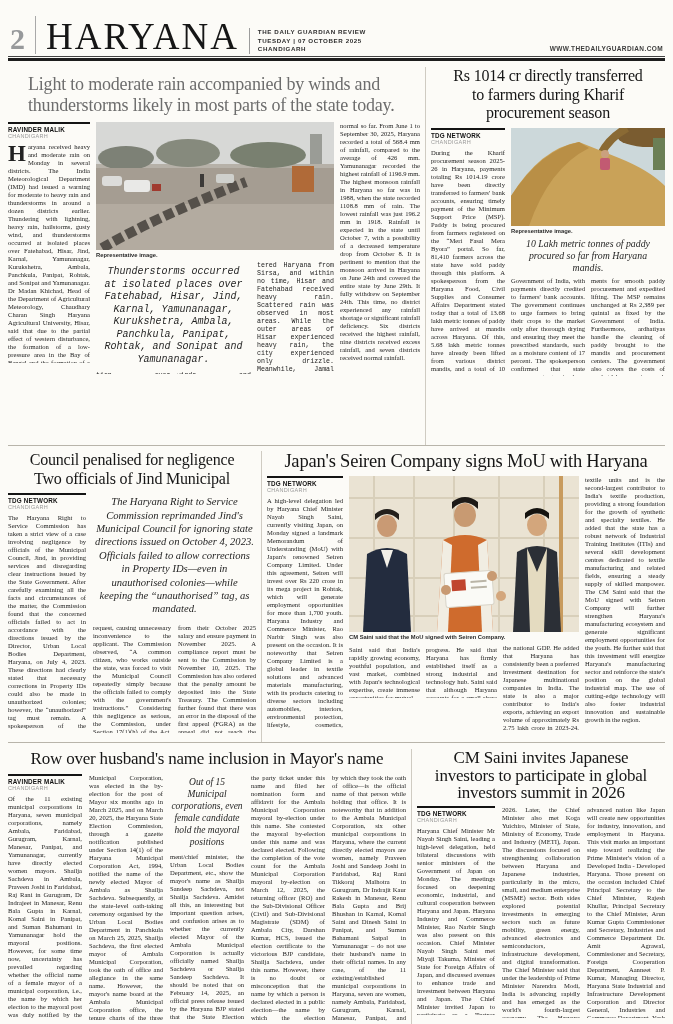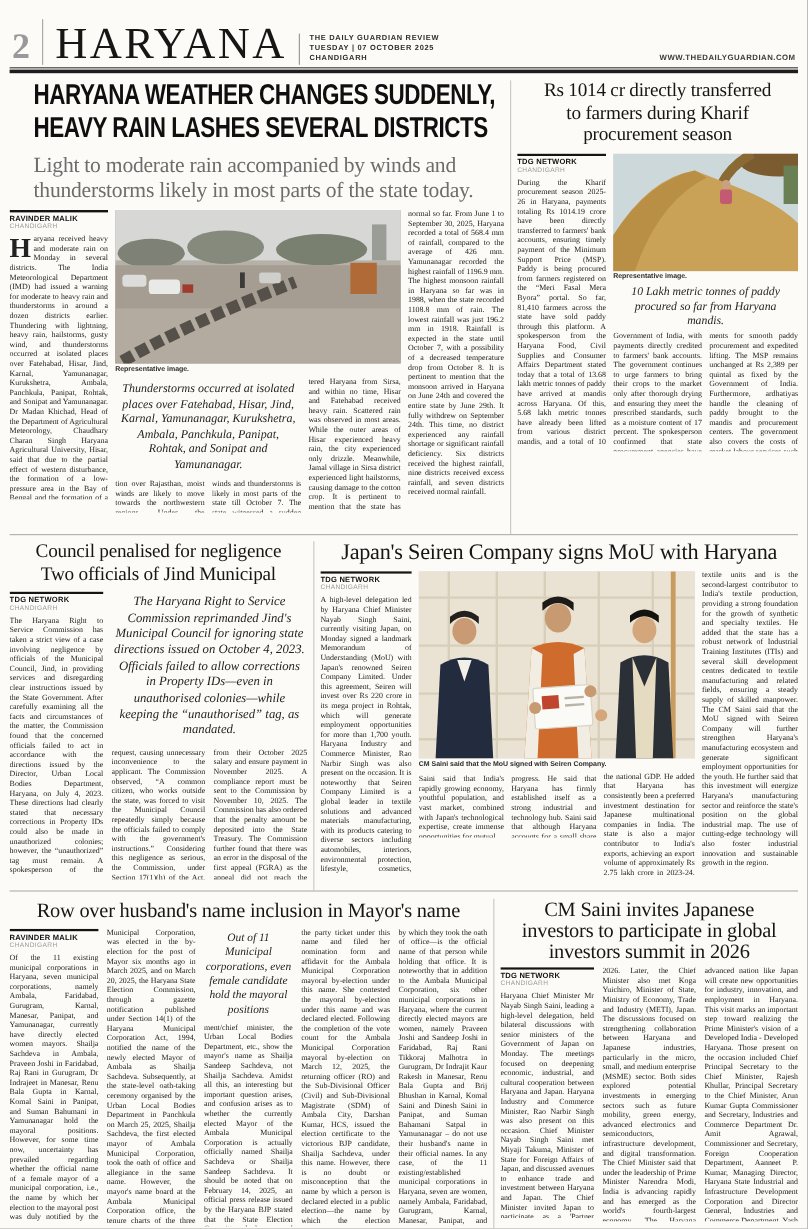--- a/index.html
+++ b/index.html
@@ -35,21 +35,21 @@
   .section-top { height:384px; display:flex; padding:6px 8px 0; overflow:hidden; }
   .art-weather { width:412px; flex:0 0 412px; }
   .hl-weather { font-family:"Liberation Sans", sans-serif; font-weight:700; color:#0f0f0f; margin-left:20px; overflow:hidden; }
   .hl-weather .hl-line { display:block; white-space:nowrap; font-size:24px; line-height:26.5px; letter-spacing:-0.5px; transform:scaleX(0.78); transform-origin:0 50%; }
   .standfirst { margin:7px 0 7px 20px; font-size:18px; line-height:20.5px; color:#6d6d6d; letter-spacing:-0.2px; }
   .w-body { display:flex; gap:6px; height:252px; overflow:hidden; }
   .w-col1 { width:82px; flex:0 0 82px; }
   .w-mid  { width:238px; flex:0 0 238px; }
   .w-col5 { flex:1; }
   .w-quote { font-size:10px; line-height:12.5px; padding:4px 4px 2px; }
-  .w-under { display:flex; gap:6px; margin-top:2px; }
+  .w-under { display:flex; gap:6px; margin-top:2px;font-family:Liberation Mono, monospace; }
   .w-under-left { width:155px; flex:0 0 155px; }
   .w-under-cols { display:flex; gap:6px; margin-top:4px; }
   .w-under-cols > div { flex:1; }
   .w-under-right { flex:1; }
   .art-paddy { flex:1; }
   .hl-paddy .hl-line { font-size:16px; line-height:18.6px; }
   .p-body { display:flex; gap:6px; margin-top:5px; height:248px; overflow:hidden; }
   .p-col1 { width:74px; flex:0 0 74px; }
   .p-right { flex:1; }
   .p-quote { font-size:9.8px; line-height:12px; margin:3px 2px; }
@@ -103,24 +103,20 @@
       <div>TUESDAY | 07 OCTOBER 2025</div>
       <div>CHANDIGARH</div>
     </div>
     <div class="mast-web">WWW.THEDAILYGUARDIAN.COM</div>
   </div>
   <div class="mast-rule"></div>
 
   <div class="section-top">
 
     <div class="art-weather">
-      <h1 class="hl-weather">
-        <span class="hl-line">HARYANA WEATHER CHANGES SUDDENLY,</span>
-        <span class="hl-line">HEAVY RAIN LASHES SEVERAL DISTRICTS</span>
-      </h1>
       <p class="standfirst">Light to moderate rain accompanied by winds and thunderstorms likely in most parts of the state today.</p>
       <div class="w-body">
         <div class="w-col1">
           <div class="byline">
             <div class="byline-name">RAVINDER MALIK</div>
             <div class="byline-loc">CHANDIGARH</div>
           </div>
           <div class="bodytext" style="height:220px;">
             <span class="dropcap">H</span><span>aryana received heavy and moderate rain on Monday in several districts. The India Meteorological Department (IMD) had issued a warning for moderate to heavy rain and thunderstorms in around a dozen districts earlier. Thundering with lightning, heavy rain, hailstorms, gusty wind, and thunderstorms occurred at isolated places over Fatehabad, Hisar, Jind, Karnal, Yamunanagar, Kurukshetra, Ambala, Panchkula, Panipat, Rohtak, and Sonipat and Yamunanagar. Dr Madan Khichad, Head of the Department of Agricultural Meteorology, Chaudhary Charan Singh Haryana Agricultural University, Hisar, said that due to the partial effect of western disturbance, the formation of a low-pressure area in the Bay of Bengal and the formation of a cyclonic circula-</span>
           </div>
@@ -303,21 +299,21 @@
       <div class="m-body">
         <div>
           <div class="byline">
             <div class="byline-name">RAVINDER MALIK</div>
             <div class="byline-loc">CHANDIGARH</div>
           </div>
           <div class="bodytext" style="height:224px;">Of the 11 existing municipal corporations in Haryana, seven municipal corporations, namely Ambala, Faridabad, Gurugram, Karnal, Manesar, Panipat, and Yamunanagar, currently have directly elected women mayors. Shailja Sachdeva in Ambala, Praveen Joshi in Faridabad, Raj Rani in Gurugram, Dr Indrajeet in Manesar, Renu Bala Gupta in Karnal, Komal Saini in Panipat, and Suman Bahumani in Yamunanagar hold the mayoral positions. However, for some time now, uncertainty has prevailed regarding whether the official name of a female mayor of a municipal corporation, i.e., the name by which her election to the mayoral post was duly notified by the State Election Commission, will include her husband's name after assuming the office of mayor. The above confusion arose after Shailja Sachdeva, the current Mayor of Ambala</div>
         </div>
         <div class="bodytext">Municipal Corporation, was elected in the by-election for the post of Mayor six months ago in March 2025, and on March 20, 2025, the Haryana State Election Commission, through a gazette notification published under Section 14(1) of the Haryana Municipal Corporation Act, 1994, notified the name of the newly elected Mayor of Ambala as Shailja Sachdeva. Subsequently, at the state-level oath-taking ceremony organised by the Urban Local Bodies Department in Panchkula on March 25, 2025, Shailja Sachdeva, the first elected mayor of Ambala Municipal Corporation, took the oath of office and allegiance in the same name. However, the mayor's name board at the Ambala Municipal Corporation office, the tenure charts of the three former Mayors of the Ambala Municipal Corporation, including the current one, and the official letterhead used by the mayor for correspondence with the state govern-</div>
         <div>
-          <div class="pullquote m-quote">Out of 11 Municipal corporations, even female candidate hold the mayoral positions</div>
+          <div class="pullquote m-quote">Out of 15 Municipal corporations, even female candidate hold the mayoral positions</div>
           <div class="bodytext" style="height:178px;">ment/chief minister, the Urban Local Bodies Department, etc., show the mayor's name as Shailja Sandeep Sachdeva, not Shailja Sachdeva. Amidst all this, an interesting but important question arises, and confusion arises as to whether the currently elected Mayor of the Ambala Municipal Corporation is actually officially named Shailja Sachdeva or Shailja Sandeep Sachdeva. It should be noted that on February 14, 2025, an official press release issued by the Haryana BJP stated that the State Election Committee had approved Shailja Sachdeva as the party candidate for the Ambala Municipal Corporation mayoral by-election. Subsequently, she received</div>
         </div>
         <div class="bodytext">the party ticket under this name and filed her nomination form and affidavit for the Ambala Municipal Corporation mayoral by-election under this name. She contested the mayoral by-election under this name and was declared elected. Following the completion of the vote count for the Ambala Municipal Corporation mayoral by-election on March 12, 2025, the returning officer (RO) and the Sub-Divisional Officer (Civil) and Sub-Divisional Magistrate (SDM) of Ambala City, Darshan Kumar, HCS, issued the election certificate to the victorious BJP candidate, Shailja Sachdeva, under this name. However, there is no doubt or misconception that the name by which a person is declared elected in a public election—the name by which the election certificate is issued by the Regional Commissioner of Police (RO), the name by which the Gazette notification of their election is published, and the name</div>
         <div class="bodytext">by which they took the oath of office—is the official name of that person while holding that office. It is noteworthy that in addition to the Ambala Municipal Corporation, six other municipal corporations in Haryana, where the current directly elected mayors are women, namely Praveen Joshi and Sandeep Joshi in Faridabad, Raj Rani Tikkoraj Malhotra in Gurugram, Dr Indrajit Kaur Rakesh in Manesar, Renu Bala Gupta and Brij Bhushan in Karnal, Komal Saini and Dinesh Saini in Panipat, and Suman Bahamani Satpal in Yamunanagar – do not use their husband's name in their official names. In any case, of the 11 existing/established municipal corporations in Haryana, seven are women, namely Ambala, Faridabad, Gurugram, Karnal, Manesar, Panipat, and Yamunanagar. It is not justified to include the husband's name in the official name of the current mayor of Ambala Municipal Corporation, Shailja Sachdeva.</div>
       </div>
     </div>
 
     <div class="vdiv"></div>
 
     <div class="art-summit">

